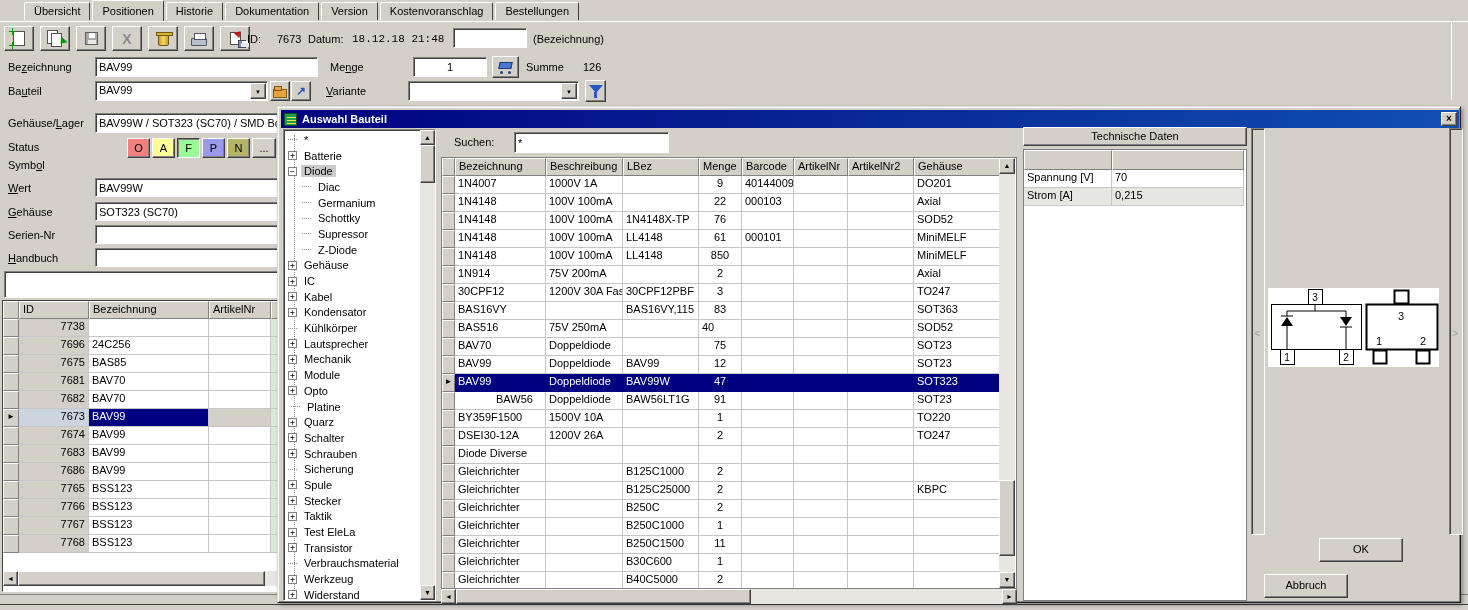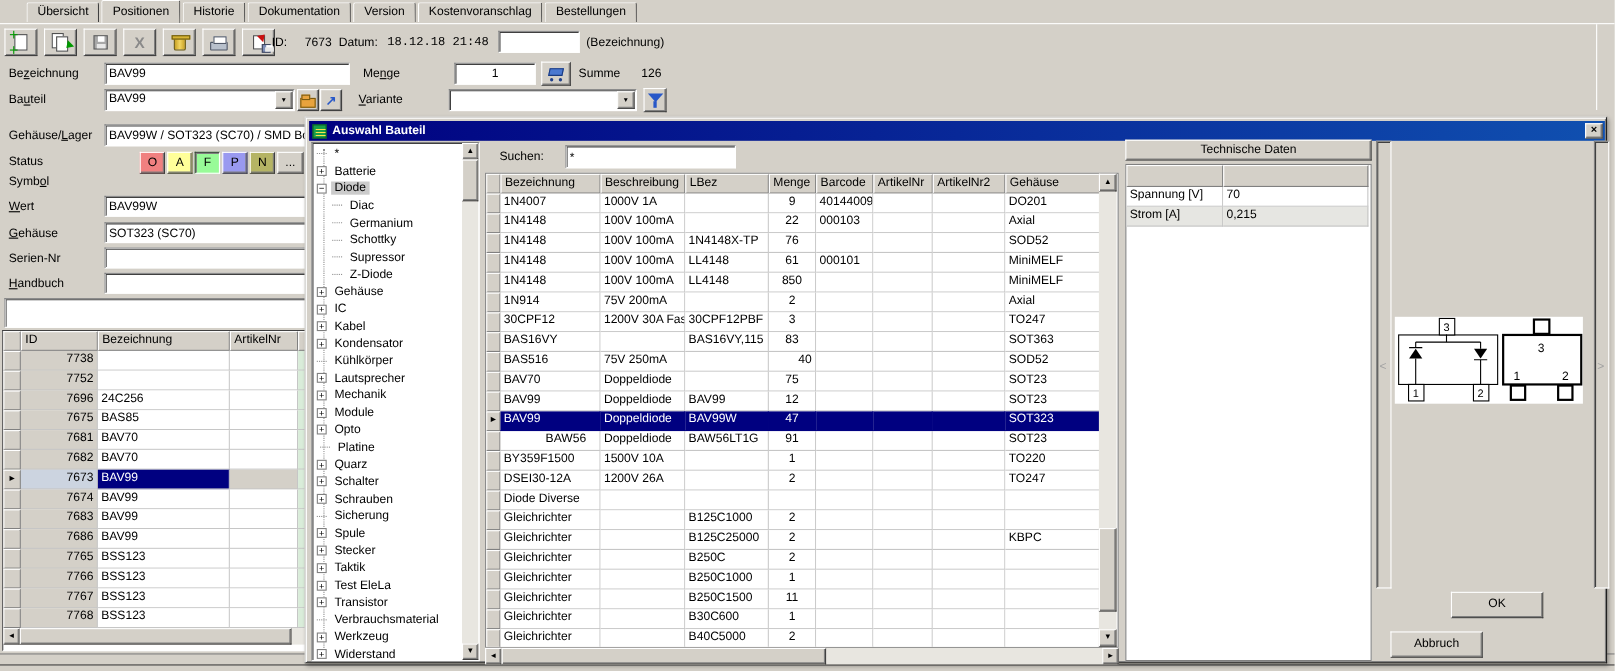--- a/index.html
+++ b/index.html
@@ -220,27 +220,20 @@
       </div>
       <div class="row">
         <div class="selcell" style="width: 16px; height: 18px;"></div>
         <div class="cell" style="width: 70px; height: 18px; text-align: right; background: rgb(212, 208, 200);">7738</div>
         <div class="cell" style="width: 120px; height: 18px;"></div>
         <div class="cell" style="width: 62px; height: 18px;"></div>
         <div class="cell" style="width: 7px; height: 18px; background: rgb(217, 236, 217);"></div>
       </div>
       <div class="row">
         <div class="selcell" style="width: 16px; height: 18px;"></div>
-        <div class="cell" style="width: 70px; height: 18px; text-align: right; background: rgb(212, 208, 200);">7752</div>
-        <div class="cell" style="width: 120px; height: 18px;"></div>
-        <div class="cell" style="width: 62px; height: 18px;"></div>
-        <div class="cell" style="width: 7px; height: 18px; background: rgb(217, 236, 217);"></div>
-      </div>
-      <div class="row">
-        <div class="selcell" style="width: 16px; height: 18px;"></div>
         <div class="cell" style="width: 70px; height: 18px; text-align: right; background: rgb(212, 208, 200);">7696</div>
         <div class="cell" style="width: 120px; height: 18px;">24C256</div>
         <div class="cell" style="width: 62px; height: 18px;"></div>
         <div class="cell" style="width: 7px; height: 18px; background: rgb(217, 236, 217);"></div>
       </div>
       <div class="row">
         <div class="selcell" style="width: 16px; height: 18px;"></div>
         <div class="cell" style="width: 70px; height: 18px; text-align: right; background: rgb(212, 208, 200);">7675</div>
         <div class="cell" style="width: 120px; height: 18px;">BAS85</div>
         <div class="cell" style="width: 62px; height: 18px;"></div>
@@ -569,21 +562,21 @@
           <div class="cell" style="width: 52px; height: 18px;"></div>
           <div class="cell" style="width: 54px; height: 18px;"></div>
           <div class="cell" style="width: 66px; height: 18px;"></div>
           <div class="cell" style="width: 87px; height: 18px;">SOT363</div>
         </div>
         <div class="row">
           <div class="selcell" style="width: 13px; height: 18px;"></div>
           <div class="cell" style="width: 91px; height: 18px;">BAS516</div>
           <div class="cell" style="width: 77px; height: 18px;">75V 250mA</div>
           <div class="cell" style="width: 76px; height: 18px;"></div>
-          <div class="cell" style="width: 43px; height: 18px; text-align: right;">40</div>
+          <div class="cell" style="width: 43px; height: 18px; text-align: left;">40</div>
           <div class="cell" style="width: 52px; height: 18px;"></div>
           <div class="cell" style="width: 54px; height: 18px;"></div>
           <div class="cell" style="width: 66px; height: 18px;"></div>
           <div class="cell" style="width: 87px; height: 18px;">SOD52</div>
         </div>
         <div class="row">
           <div class="selcell" style="width: 13px; height: 18px;"></div>
           <div class="cell" style="width: 91px; height: 18px;">BAV70</div>
           <div class="cell" style="width: 77px; height: 18px;">Doppeldiode</div>
           <div class="cell" style="width: 76px; height: 18px;"></div>

